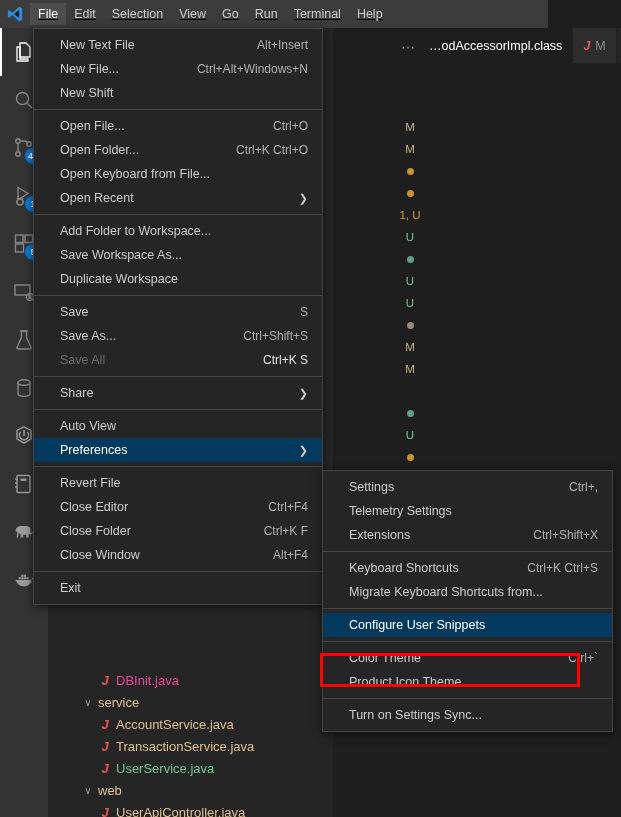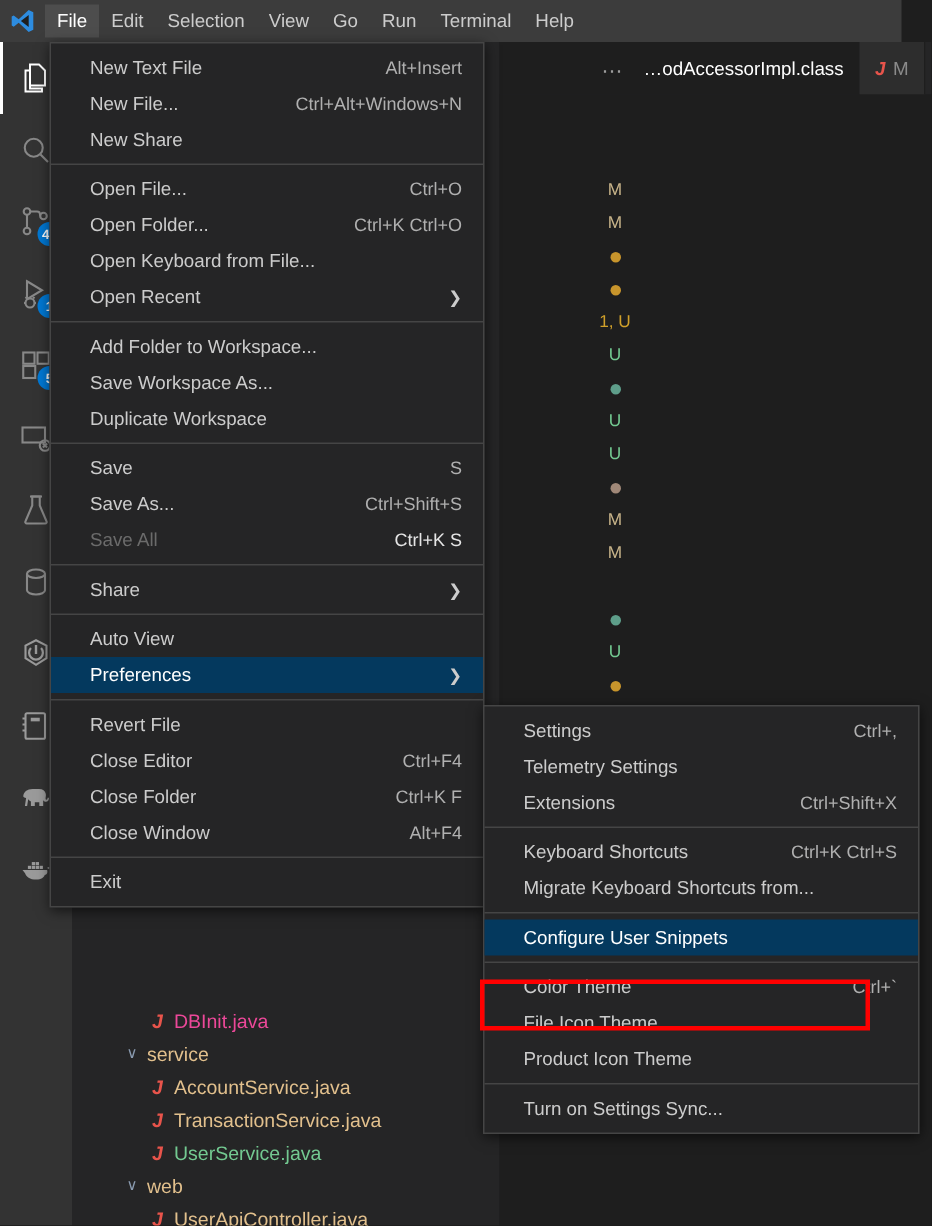--- a/index.html
+++ b/index.html
@@ -6,22 +6,22 @@
   html, body {
     width: 621px; height: 817px;
     background: #1e1e1e;
     font-family: "Liberation Sans", sans-serif;
     overflow: hidden;
   }
   #root { position: relative; width: 621px; height: 817px; background: #1e1e1e; }
 
   
   .titlebar {
-    position: absolute; left: 0; top: 0; width: 601px; height: 28px;
-    background: #3c3c3c; display: flex; align-items: center;
+    position: absolute; left: 0; top: 0; width: 548px; height: 28px;
+    background: #3c3c3c; display: flex; align-items: center; text-decoration: underline;
   }
   .vscode-logo { width: 30px; height: 28px; display: flex; align-items: center; justify-content: center; }
   .menubar { display: flex; align-items: center; height: 28px; }
   .menubar-item {
     height: 22px; padding: 0 8px; display: flex; align-items: center;
     color: #cccccc; font-size: 12.5px; line-height: 22px; white-space: nowrap;
   }
   .menubar-item.active { background: #4d4d4d; color: #ffffff; }
 
   
@@ -322,21 +322,21 @@
   <div class="menu" id="file-menu">
       <div class="menu-row">
         <span class="mr-label">New Text File</span>
         <span class="mr-key">Alt+Insert</span>
       </div>
       <div class="menu-row">
         <span class="mr-label">New File...</span>
         <span class="mr-key">Ctrl+Alt+Windows+N</span>
       </div>
       <div class="menu-row">
-        <span class="mr-label">New Share</span>
+        <span class="mr-label">New Shift</span>
       </div>
       <div class="menu-sep"></div>
       <div class="menu-row">
         <span class="mr-label">Open File...</span>
         <span class="mr-key">Ctrl+O</span>
       </div>
       <div class="menu-row">
         <span class="mr-label">Open Folder...</span>
         <span class="mr-key">Ctrl+K Ctrl+O</span>
       </div>
@@ -426,23 +426,20 @@
         <span class="mr-label">Migrate Keyboard Shortcuts from...</span>
       </div>
       <div class="menu-sep"></div>
       <div class="menu-row selected">
         <span class="mr-label">Configure User Snippets</span>
       </div>
       <div class="menu-sep"></div>
       <div class="menu-row">
         <span class="mr-label">Color Theme</span>
         <span class="mr-key">Ctrl+`</span>
-      </div>
-      <div class="menu-row">
-        <span class="mr-label">File Icon Theme</span>
       </div>
       <div class="menu-row">
         <span class="mr-label">Product Icon Theme</span>
       </div>
       <div class="menu-sep"></div>
       <div class="menu-row">
         <span class="mr-label">Turn on Settings Sync...</span>
       </div>
     </div>
 

